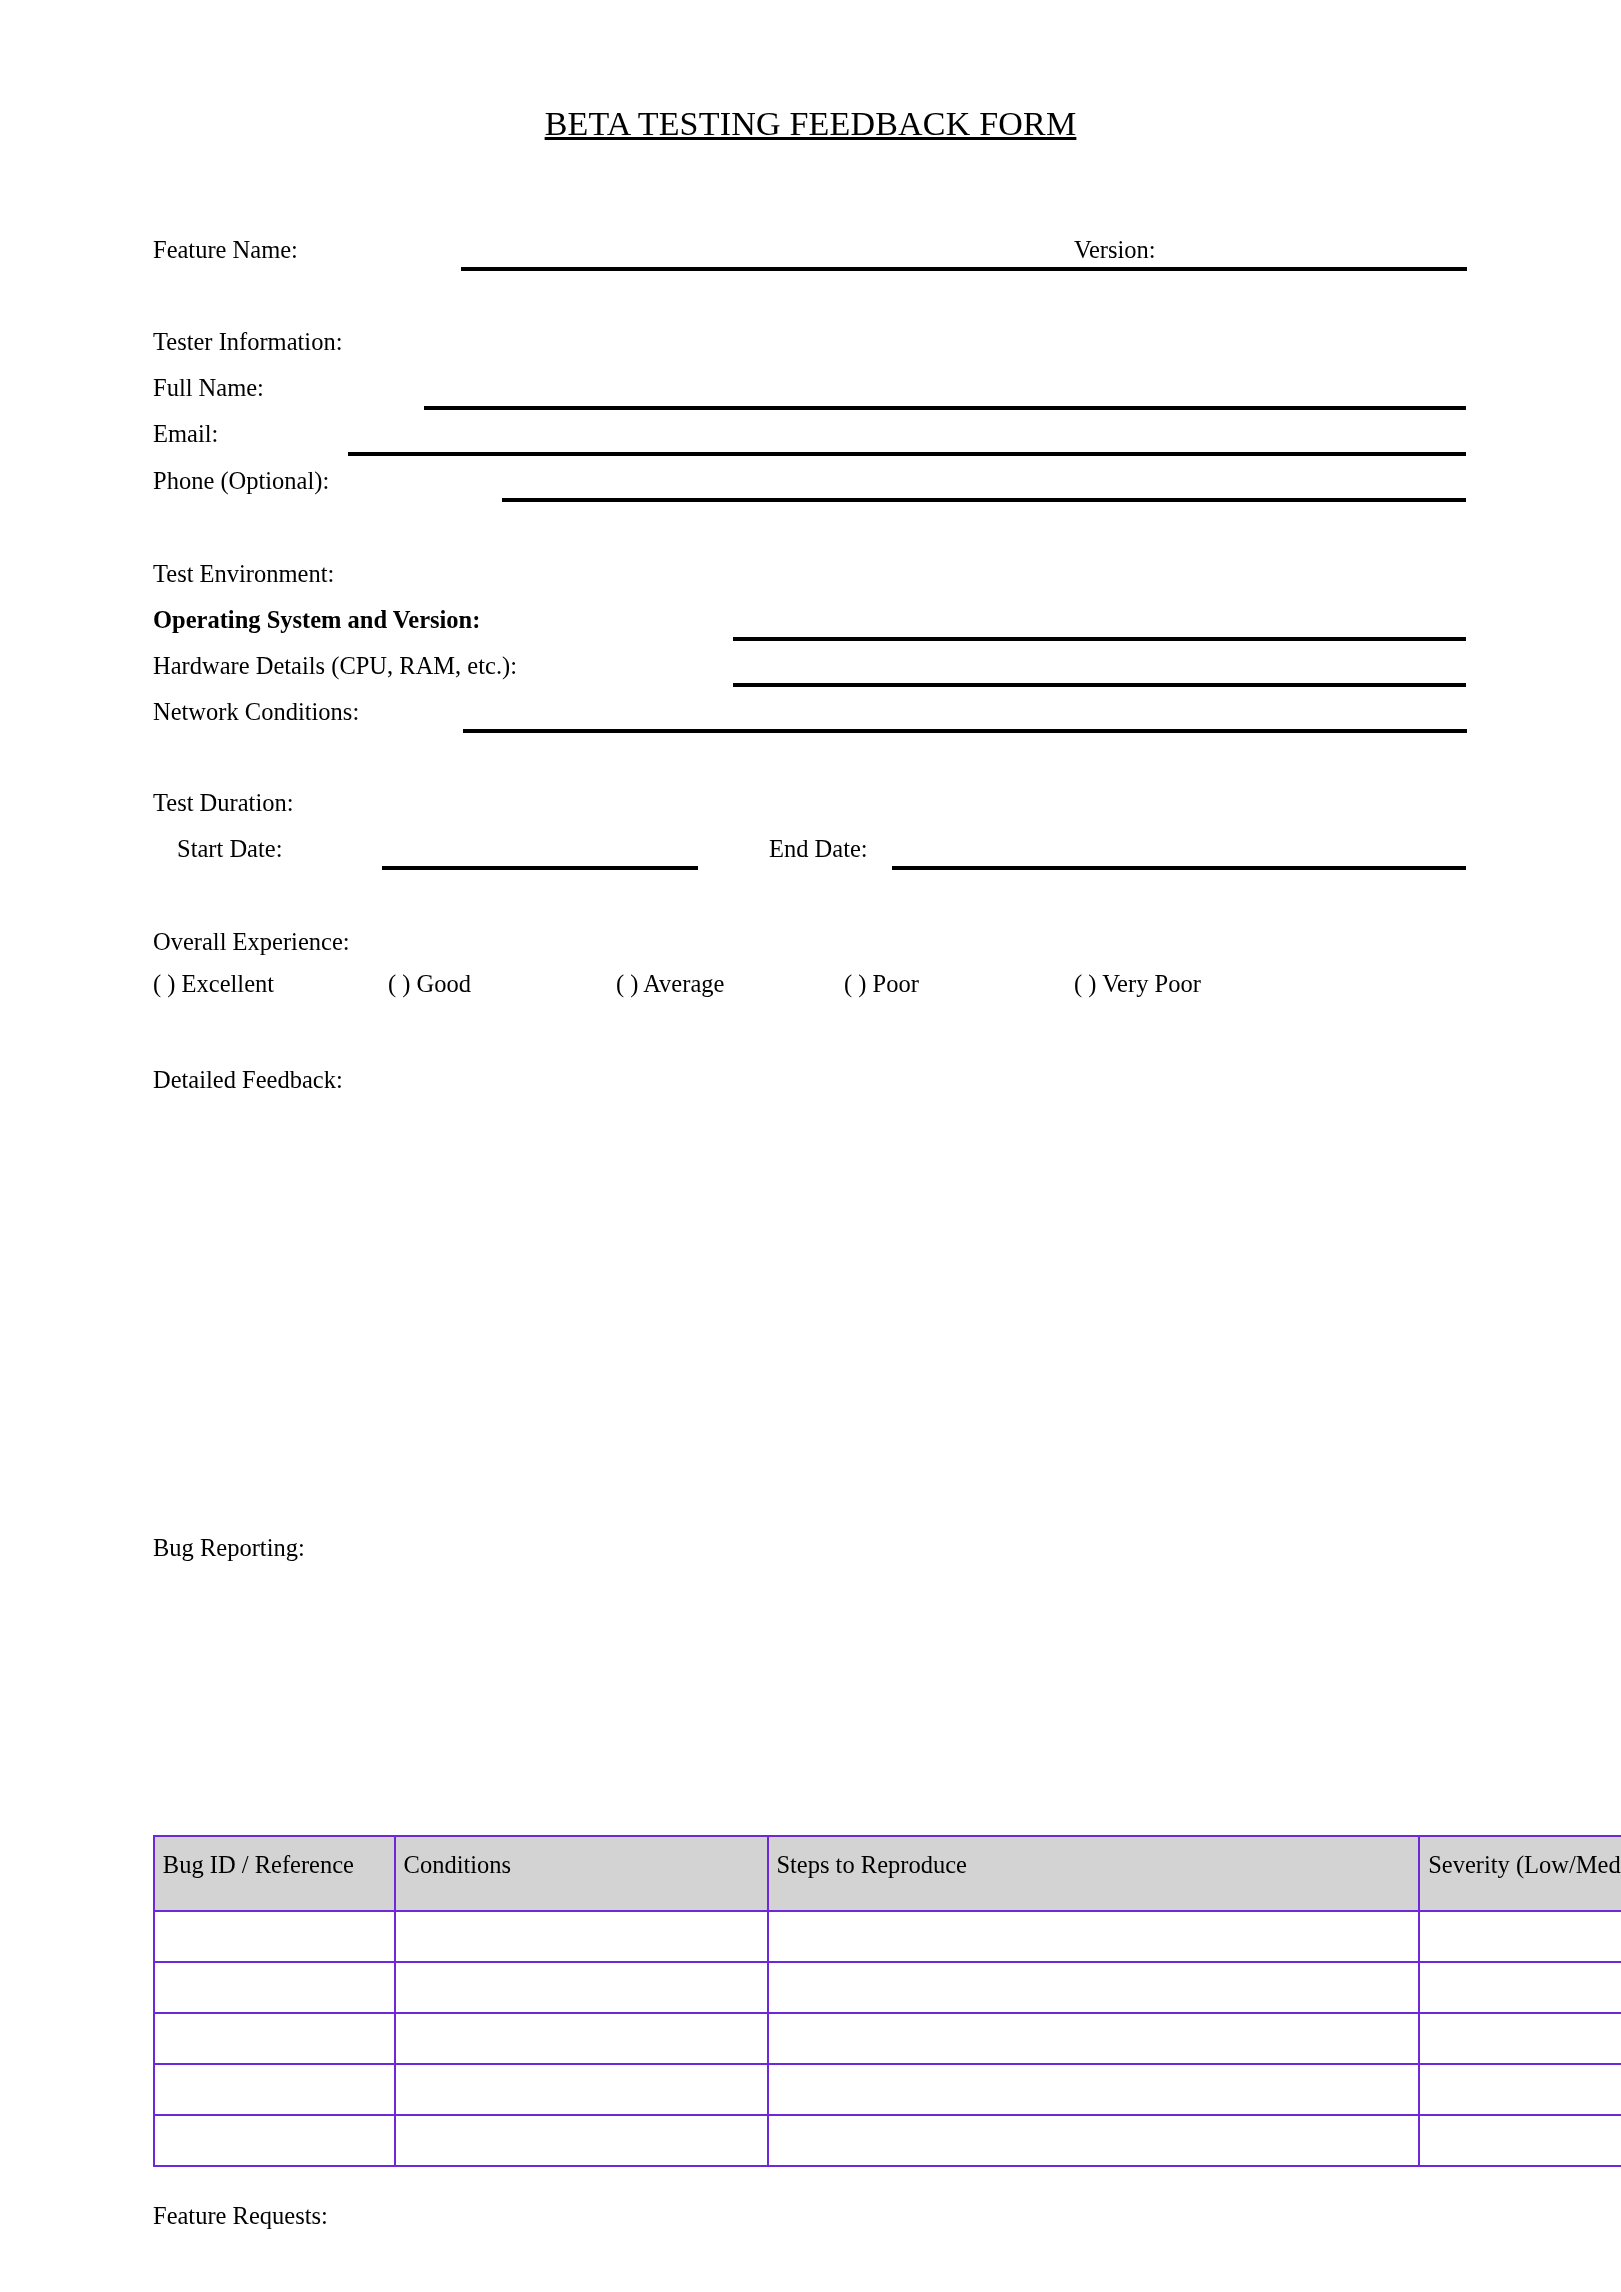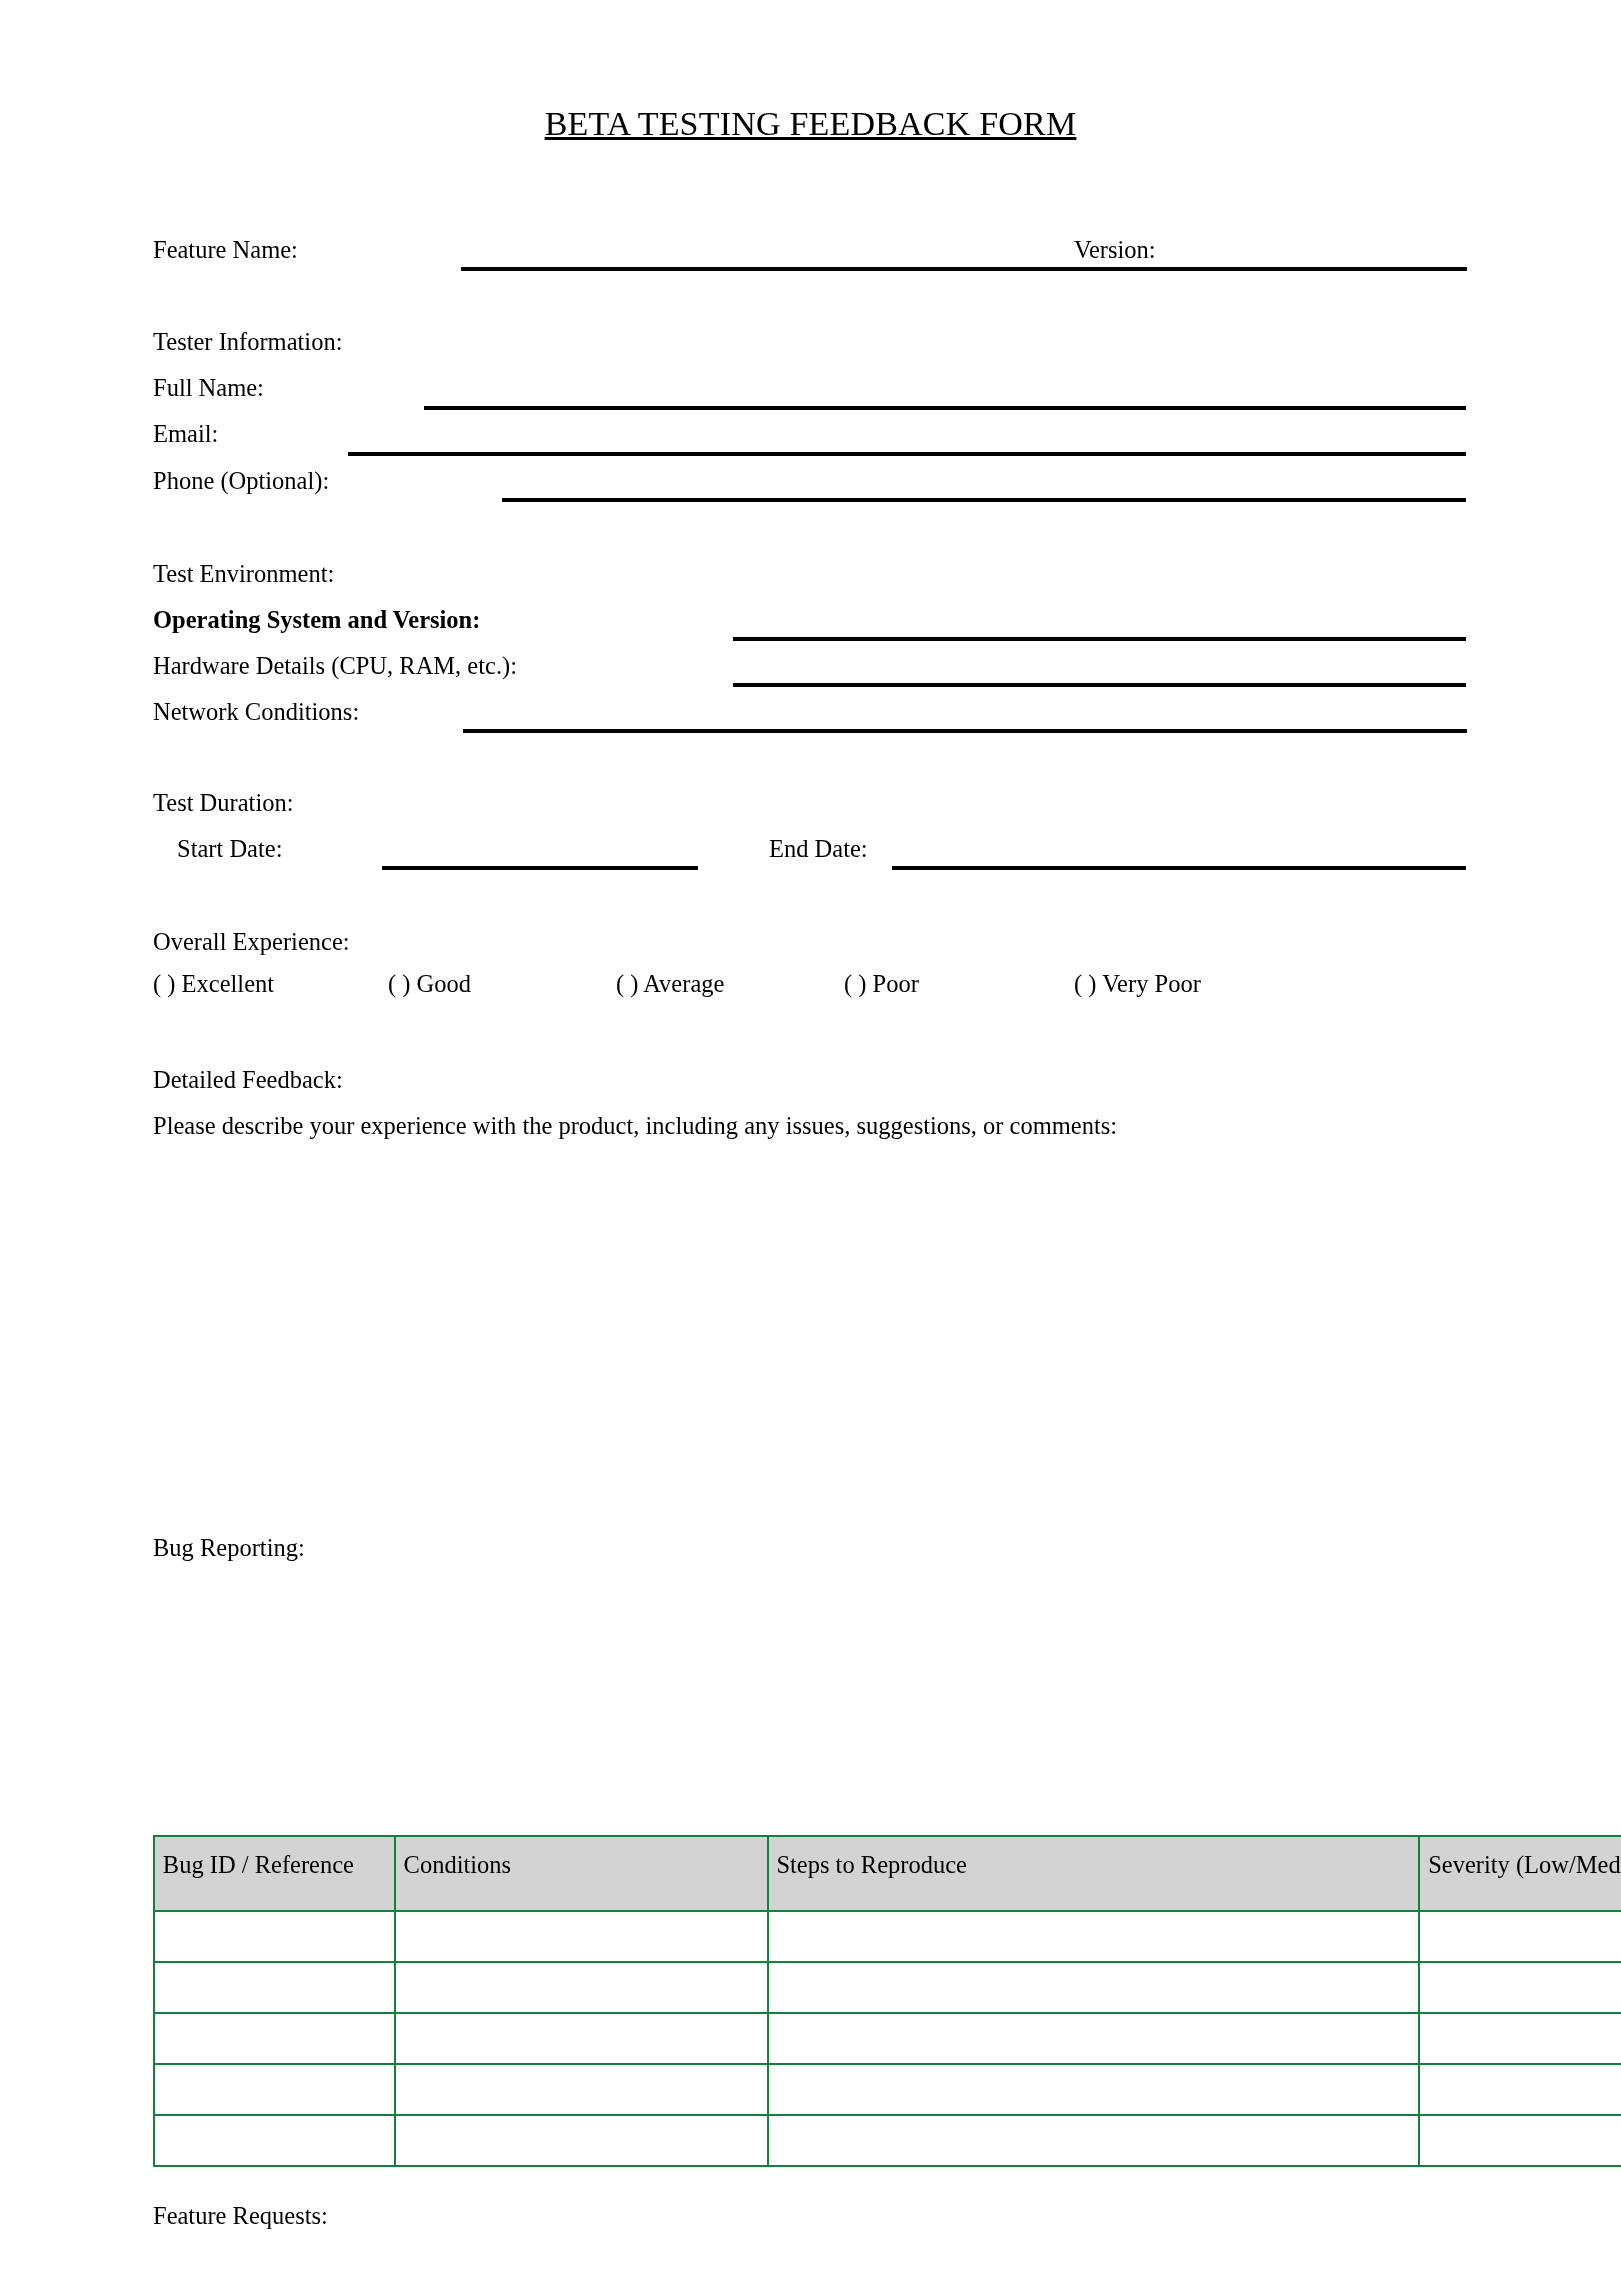--- a/index.html
+++ b/index.html
@@ -66,21 +66,21 @@
 
   
   #bug-table {
     left: 153px;
     top: 1835px;
     width: 1529px;
     border-collapse: collapse;
     table-layout: fixed;
   }
   #bug-table td, #bug-table th {
-    border: 2px solid #15803d;
+    border: 2px solid #6d28d9;
     padding: 0;
     vertical-align: top;
   }
   #bug-table thead th {
     background: #d3d3d3;
     height: 59px;
     font-weight: normal;
     text-align: left;
     font-size: 24.5px;
     padding: 13.7px 0 0 7.8px;
@@ -161,21 +161,20 @@
       <span>( )</span>
       <span>Poor</span>
     </div>
     <div class="rating-opt" style="left:921px;">
       <span>( )</span>
       <span>Very Poor</span>
     </div>
   </div>
 
   <div class="abs lbl" style="left:153px; top:1066px;">Detailed Feedback:</div>
-  <div class="abs lbl-body" style="left:153px; top:1112px;">Please describe your experience with the product, including any issues, suggestions, or comments:</div>
   <div class="abs" style="left:153px; top:1152px; width:1313px; height:333px;"></div>
 
   <div class="abs lbl" style="left:153px; top:1534px;">Bug Reporting:</div>
   <div class="abs" style="left:153px; top:1578px; width:1313px; height:235px;"></div>
 
   <table id="bug-table" class="abs">
     <thead>
       <tr>
         <th class="col-bugid">
           <span class="hdr-text">Bug ID / Reference</span>

